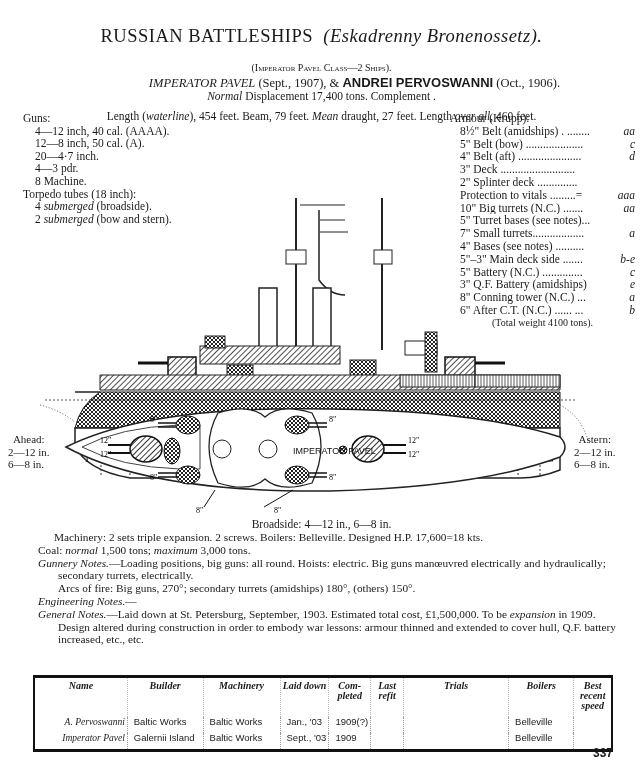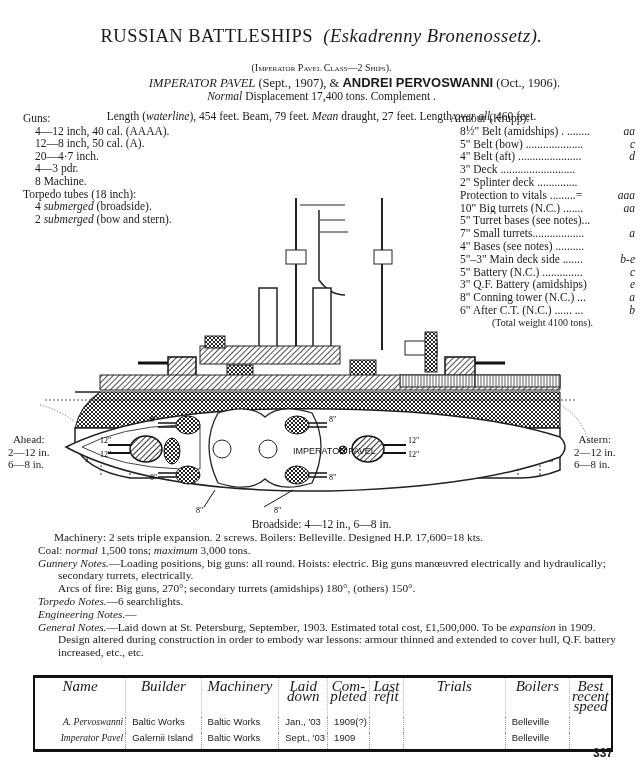--- a/index.html
+++ b/index.html
@@ -29,21 +29,21 @@
 
   .broadside { top:518px; font-size:11.5px; }
   .notes { left:38px; top:531px; width:590px; font-size:11.3px; line-height:12.8px; }
   .notes p { margin:0; text-indent:-20px; padding-left:20px; }
   .notes p.sub { text-indent:0; padding-left:20px; }
   .notes p.first { text-indent:0; padding-left:0; margin-left:16px; }
 
   table.spec { position:absolute; left:33px; top:675px; width:580px; border-collapse:collapse;
                border-top:3px solid #111; border-bottom:3px solid #111; border-left:2px solid #111; border-right:2px solid #111;
                font-size:10px; }
-  table.spec th { font-weight:normal; font-style:italic; font-size:15px; line-height:10px; padding:3px 2px 6px 2px;
+  table.spec th { font-weight:bold; font-style:italic; font-size:10px; line-height:10px; padding:3px 2px 6px 2px;
                   vertical-align:top; text-align:center; }
   table.spec td { font-family:"Liberation Sans", sans-serif; font-size:9.5px; line-height:10px; padding:0 2px 6px 6px; vertical-align:top;
                   border-left:1px dotted #999; white-space:nowrap; }
   table.spec td:first-child { border-left:none; font-family:"Liberation Serif", serif; font-style:italic; text-align:right; }
   table.spec th + th { border-left:1px dotted #bbb; }
   .pageno { right:30px; top:746px; font-family:"Liberation Sans", sans-serif; font-weight:bold; font-size:12px; }
 </style>
 </head>
 <body>
 
@@ -301,21 +301,20 @@
   <div>2—12 in.</div>
   <div>6—8 in.</div>
 </div>
 <div class="abs center broadside">Broadside: 4—12 in., 6—8 in.</div>
 
 <div class="abs notes">
   <p class="first">Machinery: 2 sets triple expansion. 2 screws. Boilers: Belleville. Designed H.P. 17,600=18 kts.</p>
   <p><span>Coal:</span> <i>normal</i> <span>1,500 tons;</span> <i>maximum</i> <span>3,000 tons.</span></p>
   <p><i>Gunnery Notes.</i><span>—Loading positions, big guns: all round. Hoists: electric. Big guns manœuvred electrically and hydraulically; secondary turrets, electrically.</span></p>
   <p class="sub">Arcs of fire: Big guns, 270°; secondary turrets (amidships) 180°, (others) 150°.</p>
-  <p><i>Torpedo Notes.</i><span>—6 searchlights.</span></p>
   <p><i>Engineering Notes.</i><span>—</span></p>
   <p><i>General Notes.</i><span>—Laid down at St. Petersburg, September, 1903. Estimated total cost, £1,500,000. To be</span> <i>expansion</i> <span>in 1909. Design altered during construction in order to embody war lessons: armour thinned and extended to cover hull, Q.F. battery increased, etc., etc.</span></p>
 </div>
 
 <table class="spec">
   <thead>
     <tr>
       <th style="width:92px">Name</th>
       <th style="width:72px">Builder</th>
       <th style="width:75px">Machinery</th>

